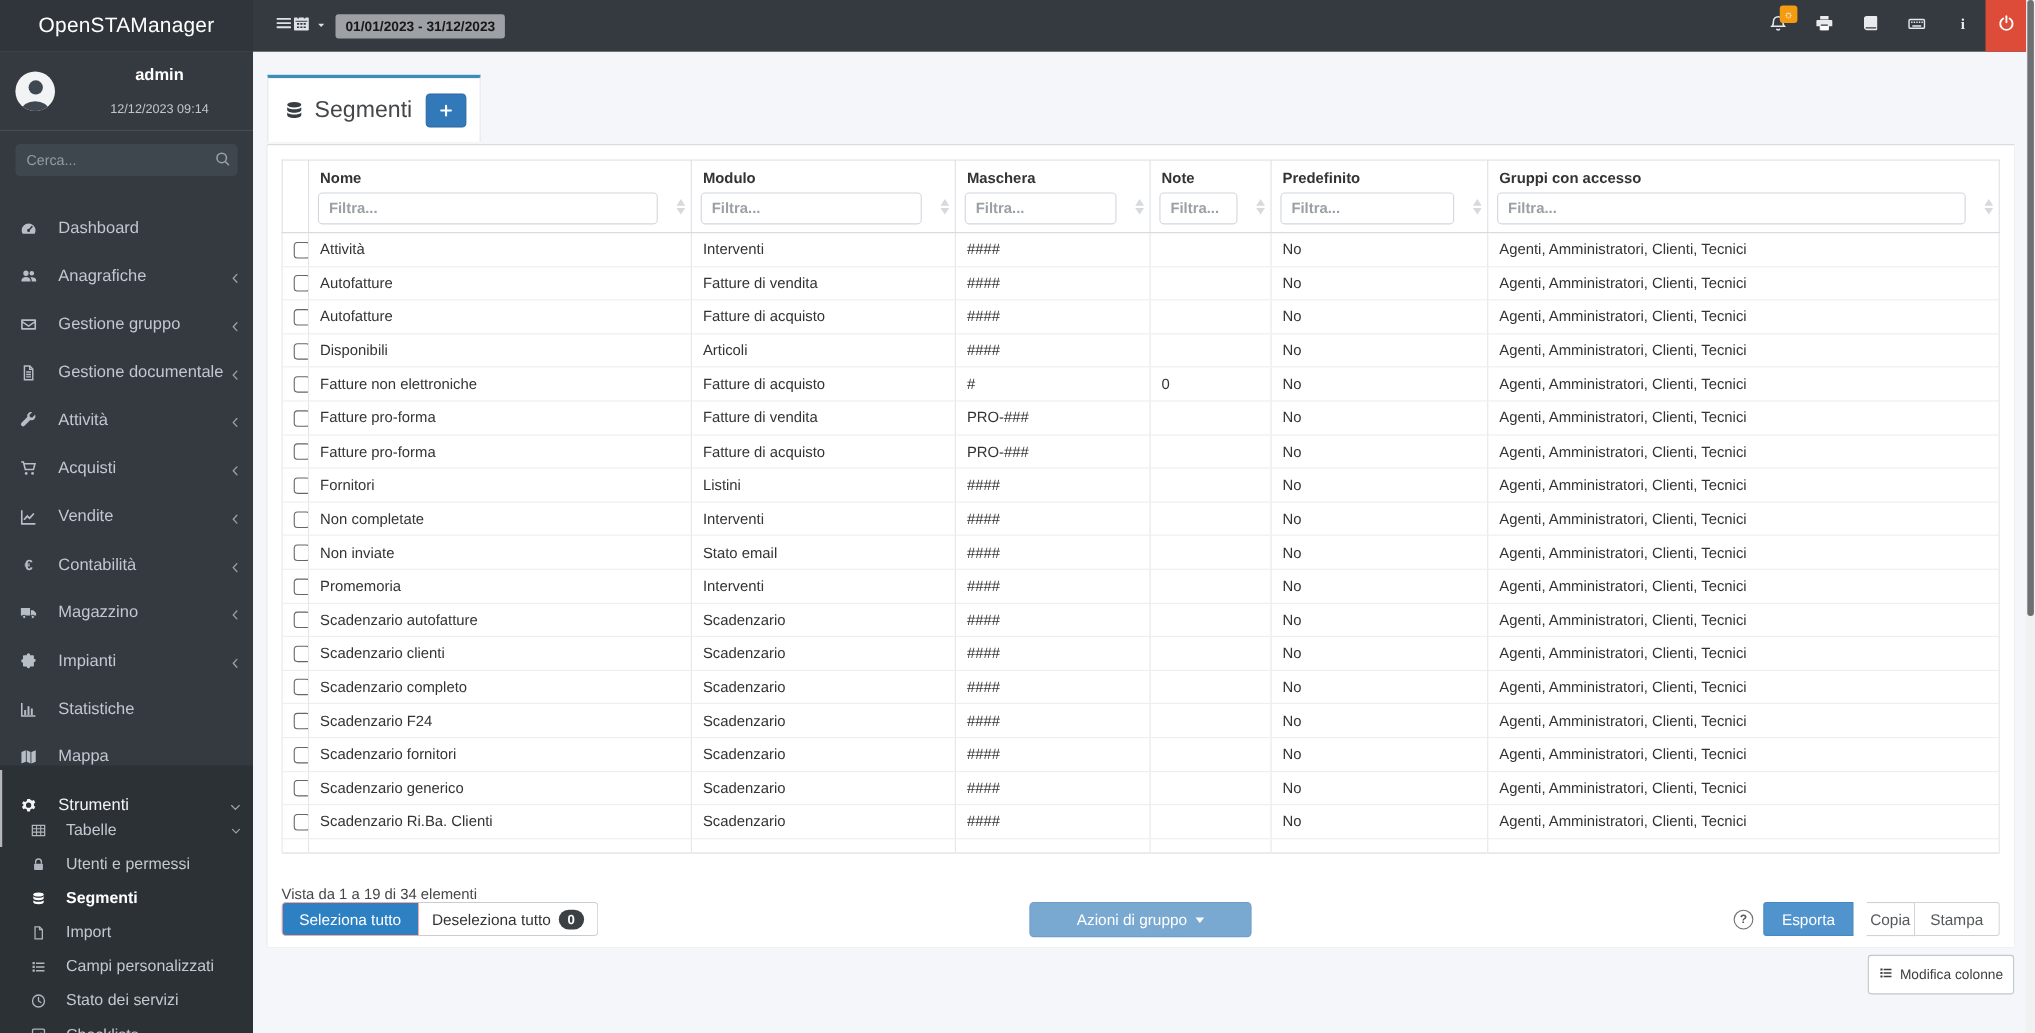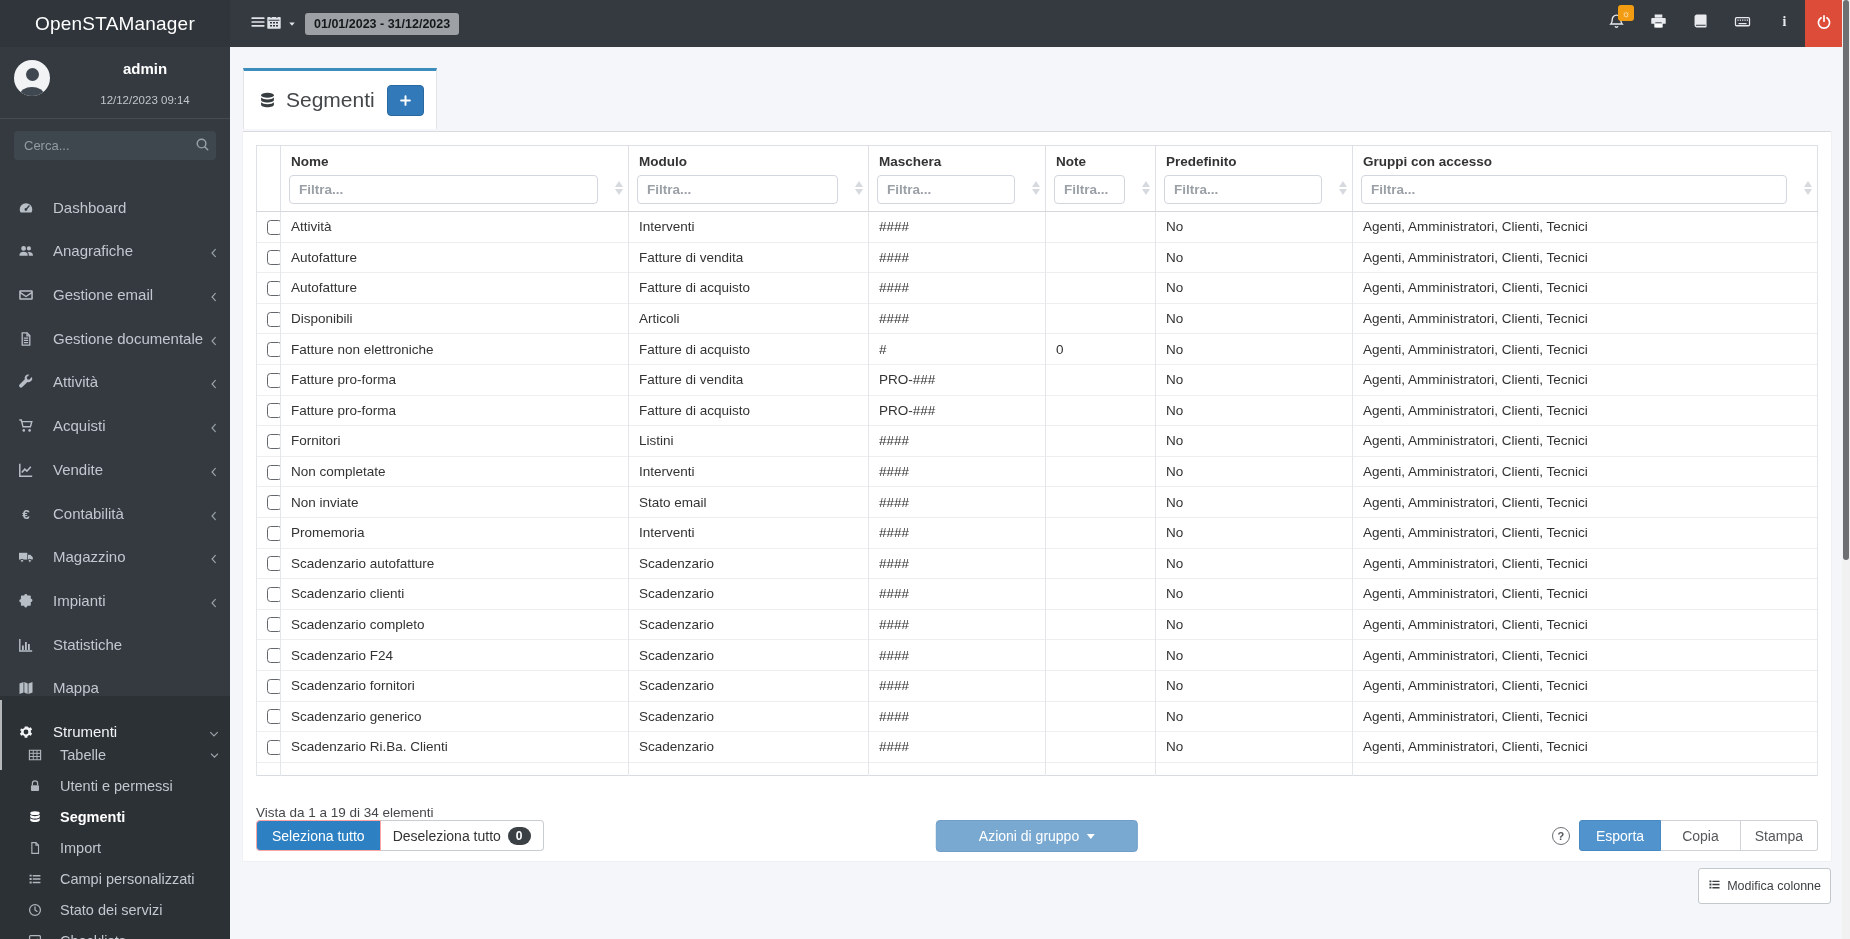--- a/index.html
+++ b/index.html
@@ -21,21 +21,21 @@
   .power-btn{width:37px;height:47px;background:#dd4b39;color:#fff;display:flex;align-items:center;justify-content:center;cursor:pointer;}
   .power-btn svg{width:16px;height:16px;}
 
   
   .vscroll{position:absolute;right:0;top:0;width:8px;height:939px;background:#f1f1f1;z-index:6;}
   .vscroll .thumb{position:absolute;left:1px;width:6px;top:0;height:560px;background:#6d6f72;border-radius:3px;}
 
   
   .sidebar{position:absolute;left:0;top:47px;width:230px;bottom:0;background:#343a40;color:#c2c7d0;z-index:4;overflow:hidden;}
   .side-thumb{position:absolute;left:0;top:653px;width:2px;height:70px;background:rgba(255,255,255,.65);z-index:5;}
-  .user-panel{display:flex;align-items:flex-start;padding:13px 10px 12px 14px;border-bottom:1px solid rgba(255,255,255,.09);}
+  .user-panel{display:flex;align-items:center;padding:13px 10px 12px 14px;border-bottom:1px solid rgba(255,255,255,.09);}
   .avatar{width:36px;height:36px;border-radius:50%;background:#f2f3f5;position:relative;overflow:hidden;flex:none;}
   .avatar:before{content:"";position:absolute;left:50%;top:8px;width:13px;height:13px;margin-left:-6.5px;border-radius:50%;background:#3f4750;}
   .avatar:after{content:"";position:absolute;left:50%;bottom:-7px;width:24px;height:16px;margin-left:-12px;border-radius:50%;background:#3f4750;}
   .user-info{margin-left:20px;text-align:center;flex:1;}
   .user-name{color:#fff;font-weight:bold;font-size:15px;}
   .user-date{color:#bfc6cc;font-size:11.5px;margin-top:17px;}
   .search-wrap{margin:12px 14px 0;position:relative;}
   .search-input{width:100%;box-sizing:border-box;height:29px;background:#3f474e;border:none;border-radius:4px;color:#cfd5da;font-size:13px;padding:0 30px 0 10px;font-family:"Liberation Sans",sans-serif;}
   .search-input::placeholder{color:#939ba3;}
   .search-btn{position:absolute;right:6px;top:6px;color:#9aa2aa;background:none;border:none;padding:0;cursor:pointer;}
@@ -88,21 +88,21 @@
   .btn{font-family:"Liberation Sans",sans-serif;font-size:14px;cursor:pointer;}
   .btn-sel{background:#2d80c2;color:#fff;border:1px solid #fca5a5;border-radius:4px 0 0 4px;padding:0 15px;}
   .btn-desel{background:#fff;color:#333;border:1px solid #c8cdd1;border-left:none;border-radius:0 4px 4px 0;padding:0 12px;display:flex;align-items:center;gap:7px;}
   .badge0{background:#3b4045;color:#fff;border-radius:10px;font-size:12px;font-weight:bold;padding:2px 8px;}
   .btn-group-actions{position:absolute;left:50%;transform:translateX(-50%);top:0;height:32px;background:#79a9d1;border:1px solid #6f9fc8;color:#fff;border-radius:4px;padding:0 42px;display:flex;align-items:center;gap:8px;}
   .btn-group-actions .dcaret{width:0;height:0;border-left:4.5px solid transparent;border-right:4.5px solid transparent;border-top:5px solid #fff;}
   .right-tools{position:absolute;right:0;top:0;height:31px;display:flex;align-items:center;}
   .help-circle{width:16px;height:16px;border:1.4px solid #6d7174;border-radius:50%;color:#55585b;font-size:11px;font-weight:bold;display:flex;align-items:center;justify-content:center;margin-right:9px;cursor:pointer;}
   .exp-group{display:flex;height:31px;}
   .btn-exp{background:#5194cd;color:#fff;border:1px solid #4889c2;border-radius:3px 0 0 3px;padding:0 16px;}
-  .btn-copy{background:#fff;color:#55585b;border:1px solid #cfd3d7;border-left:none;padding:0 21px;}
+  .btn-copy{background:#fff;color:#55585b;border:1px solid #cfd3d7;border-left:none;padding:0 3px;margin-left:12px;}
   .btn-print{background:#fff;color:#55585b;border:1px solid #cfd3d7;border-left:none;border-radius:0 3px 3px 0;padding:0 14px;}
   .modify-cols{position:absolute;top:821px;right:11px;height:36px;background:#fff;border:1px solid #c3c8cc;border-radius:3px;font-size:12.5px;color:#3c3f42;display:flex;align-items:center;gap:6px;padding:0 9px;cursor:pointer;font-family:"Liberation Sans",sans-serif;}
   .modify-cols svg{width:13px;height:13px;color:#3c3f42;}
 </style>
 </head>
 <body>
 
 <div class="app">
 
   <header class="topbar">
@@ -200,21 +200,21 @@
               <path d="M9.8 3.2L5.4 8l4.4 4.8" fill="none" stroke="currentColor" stroke-width="1.6" stroke-linecap="round"></path>
             </svg>
           </span>
         </div>
         <div class="m-item">
           <span class="mi-icon">
             <svg viewBox="0 0 16 16" width="16" height="16" aria-hidden="true">
               <path fill="currentColor" d="M1.2 4.2c0-.5.4-.9.9-.9h11.8c.5 0 .9.4.9.9v7.6c0 .5-.4.9-.9.9H2.1a.9.9 0 0 1-.9-.9V4.2zm1.5.6v.2L8 8.7l5.3-3.7v-.2H2.7zm10.6 1.9L8 10.2 2.7 6.7v4.5h10.6V6.7z"></path>
             </svg>
           </span>
-          <span class="mi-label">Gestione email</span>
+          <span class="mi-label">Gestione gruppo</span>
           <span class="mi-chev">
             <svg viewBox="0 0 16 16" width="16" height="16" aria-hidden="true">
               <path d="M9.8 3.2L5.4 8l4.4 4.8" fill="none" stroke="currentColor" stroke-width="1.6" stroke-linecap="round"></path>
             </svg>
           </span>
         </div>
         <div class="m-item">
           <span class="mi-icon">
             <svg viewBox="0 0 16 16" width="16" height="16" aria-hidden="true">
               <path d="M4.2 1.8h4.9l2.7 2.7v9.7H4.2z" fill="none" stroke="currentColor" stroke-width="1.3"></path>

